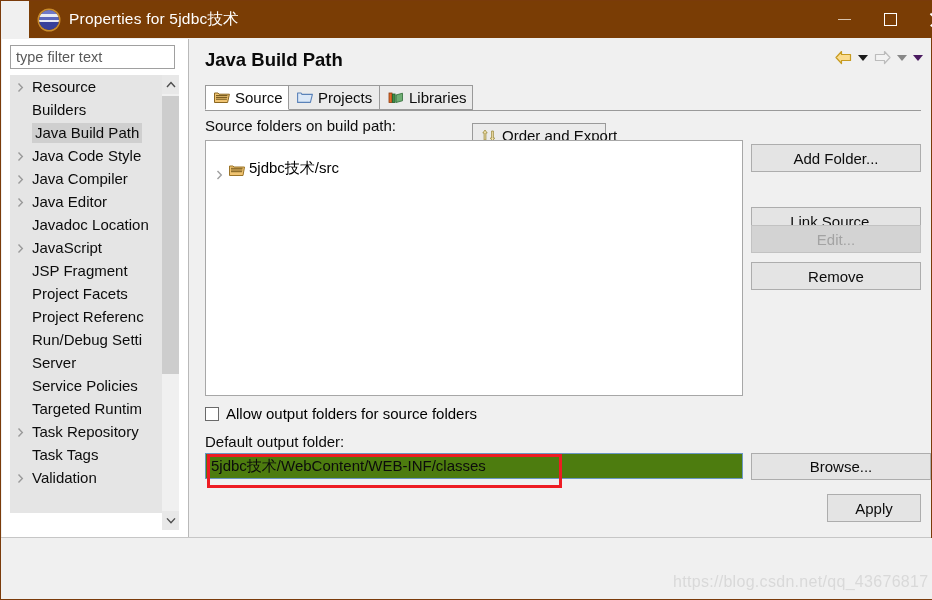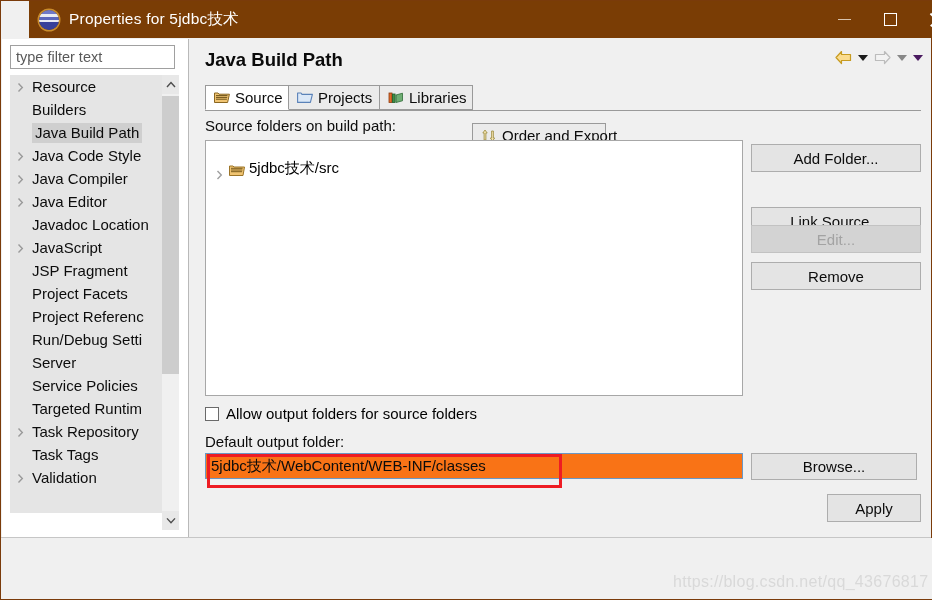--- a/index.html
+++ b/index.html
@@ -309,21 +309,21 @@
     background: #ffffff;
     box-sizing: border-box;
   }
 
   .path-input {
     position: absolute;
     left: 14px; top: 414px;
     width: 538px; height: 26px;
     box-sizing: border-box;
     border: 1px solid #6a97c4;
-    background: #f97316;
+    background: #4d7c0f;
     font-family: "Liberation Sans", sans-serif;
     font-size: 15px;
     color: #0c0c0c;
     padding: 0 5px;
     outline: none;
   }
 
   .red-box {
     position: absolute;
     left: 16px; top: 415px;
@@ -537,21 +537,21 @@
 
     <div class="chk-wrap">
       <span class="chk-box"></span>
       <span>Allow output folders for source folders</span>
     </div>
 
     <div class="sub-label" style="left:14px; top:394px;">Default output folder:</div>
 
     <input class="path-input" type="text" value="5jdbc技术/WebContent/WEB-INF/classes" style="">
 
-    <button class="btn" style="left:560px; top:414px; width:166px; height:27px;">Browse...</button>
+    <button class="btn" style="left:560px; top:414px; width:180px; height:27px;">Browse...</button>
 
     <button class="btn" style="left:636px; top:455px; width:94px; height:28px;">Apply</button>
 
     <div class="red-box"></div>
   </div>
 
   <div class="sep-line"></div>
   <div class="footer">
     
     

